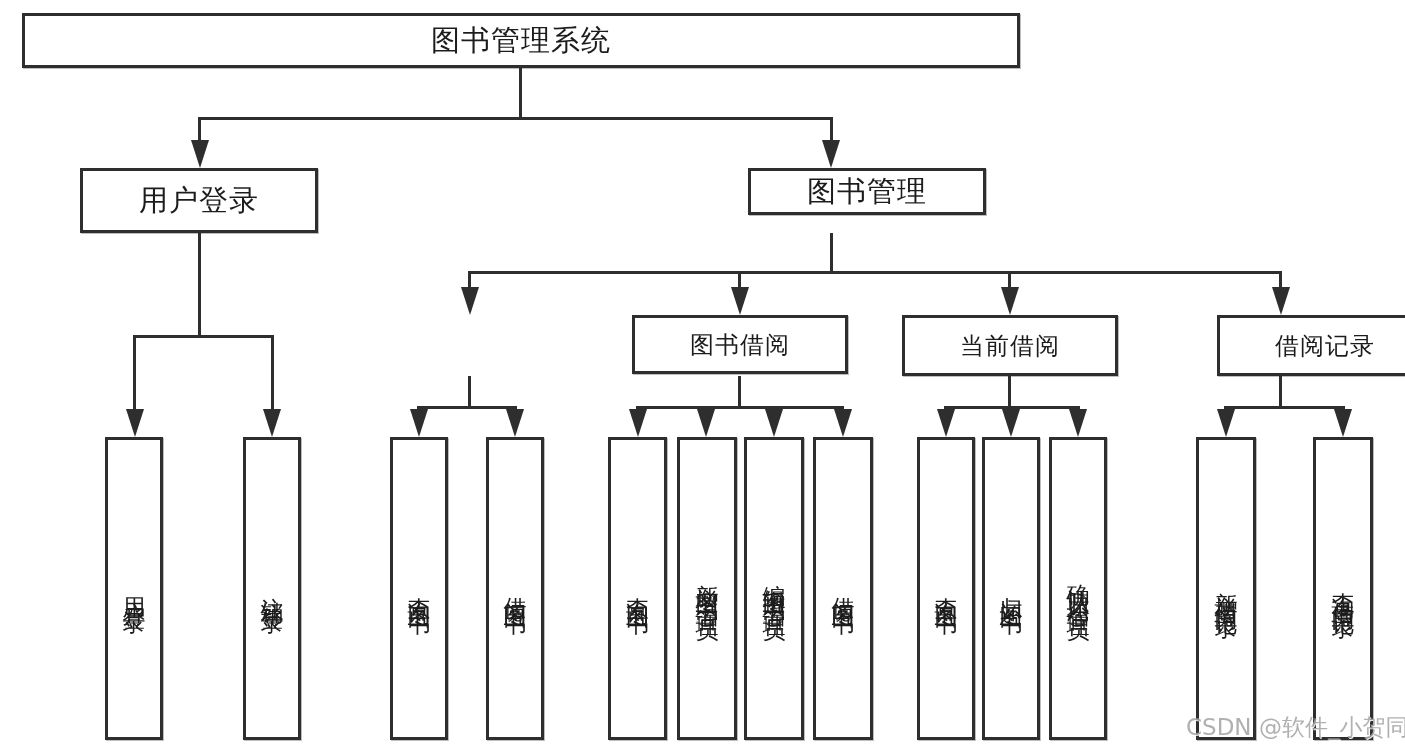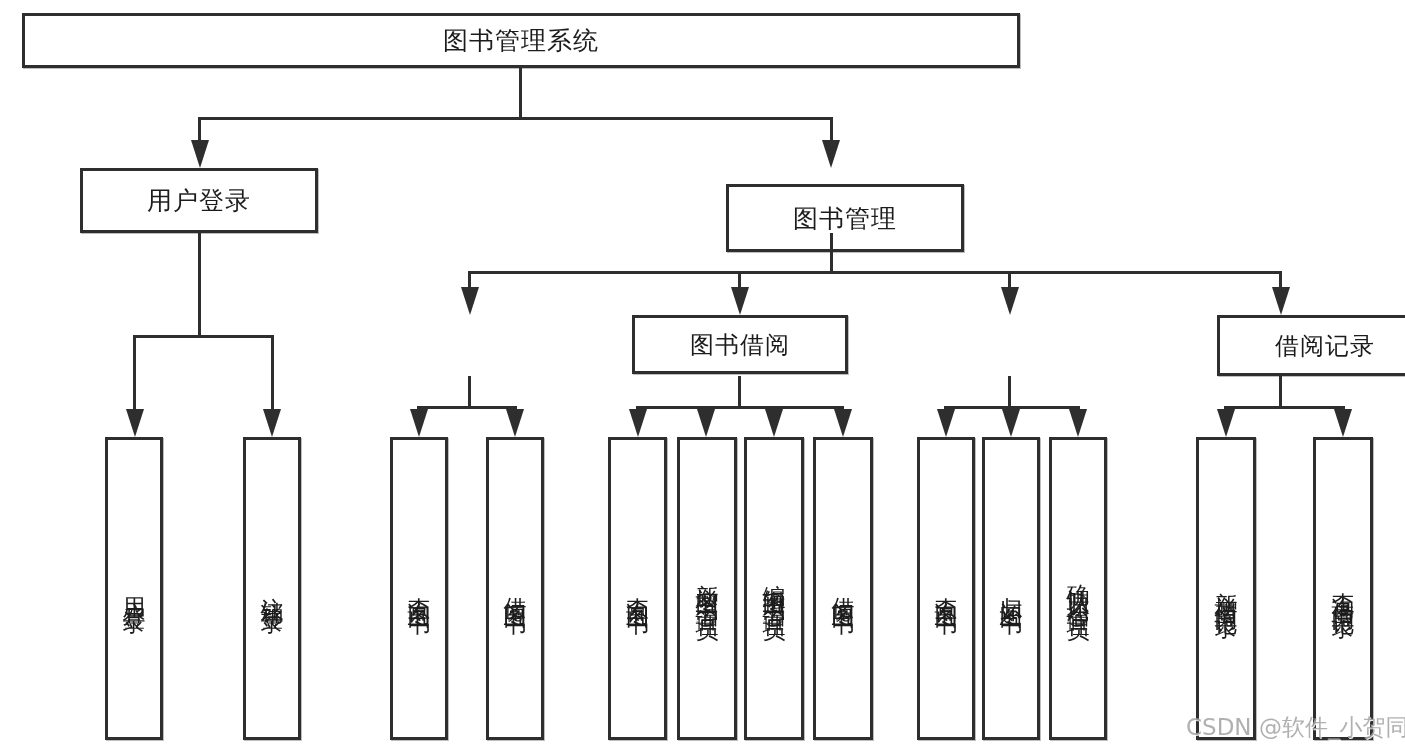--- a/index.html
+++ b/index.html
@@ -20,21 +20,21 @@
     box-sizing: border-box;
     background: #ffffff;
     border: 3px solid #2e2e2e;
     display: flex;
     align-items: center;
     justify-content: center;
     box-shadow: 1px 1px 0 rgba(110,110,110,0.45);
   }
   .lbl {
     color: #1c1c1c;
-    font-size: 25px;
+    font-size: 29px;
     letter-spacing: 1px;
     white-space: nowrap;
   }
   .lbl.l3 { font-size: 24px; }
   .vlbl {
     color: #1c1c1c;
     font-size: 23px;
     writing-mode: vertical-rl;
     text-orientation: mixed;
     letter-spacing: 5px;
@@ -80,21 +80,21 @@
 
   <div class="hline" style="left:198px; top:117px; width:634px;"></div>
   <div class="vline" style="left:198px; top:117px; height:26px;"></div>
   <div class="arrowhead" style="left:191px; top:140px;"></div>
   <div class="vline" style="left:830px; top:117px; height:26px;"></div>
   <div class="arrowhead" style="left:822px; top:140px;"></div>
 
   <div class="box" style="left:80px; top:168px; width:238px; height:65px;">
     <span class="lbl">用户登录</span>
   </div>
-  <div class="box" style="left:726px; top:168px; width:238px; height:68px;margin-top:16px;">
+  <div class="box" style="left:748px; top:168px; width:238px; height:47px;">
     <span class="lbl">图书管理</span>
   </div>
 
   <div class="vline" style="left:198px; top:233px; height:102px;"></div>
   <div class="hline" style="left:133px; top:335px; width:141px;"></div>
   <div class="vline" style="left:133px; top:335px; height:76px;"></div>
   <div class="arrowhead" style="left:126px; top:409px;"></div>
   <div class="vline" style="left:271px; top:335px; height:76px;"></div>
   <div class="arrowhead" style="left:263px; top:409px;"></div>
 
@@ -112,20 +112,23 @@
   <div class="vline" style="left:738px; top:271px; height:18px;"></div>
   <div class="arrowhead" style="left:731px; top:287px;"></div>
   <div class="vline" style="left:1008px; top:271px; height:18px;"></div>
   <div class="arrowhead" style="left:1001px; top:287px;"></div>
   <div class="vline" style="left:1279px; top:271px; height:18px;"></div>
   <div class="arrowhead" style="left:1272px; top:287px;"></div>
 
   <div class="box" style="left:632px; top:315px; width:216px; height:59px;">
     <span class="lbl l3">图书借阅</span>
   </div>
+  <div class="box" style="left:902px; top:315px; width:216px; height:61px;">
+    <span class="lbl l3">当前借阅</span>
+  </div>
   <div class="box" style="left:1173px; top:315px; width:216px; height:61px;margin-left:44px;">
     <span class="lbl l3">借阅记录</span>
   </div>
 
   <div class="vline" style="left:468px; top:376px; height:30px;"></div>
   <div class="hline" style="left:417px; top:406px; width:100px;"></div>
   <div class="vline" style="left:417px; top:406px; height:6px;"></div>
   <div class="arrowhead" style="left:410px; top:409px;"></div>
   <div class="vline" style="left:513px; top:406px; height:6px;"></div>
   <div class="arrowhead" style="left:506px; top:409px;"></div>

